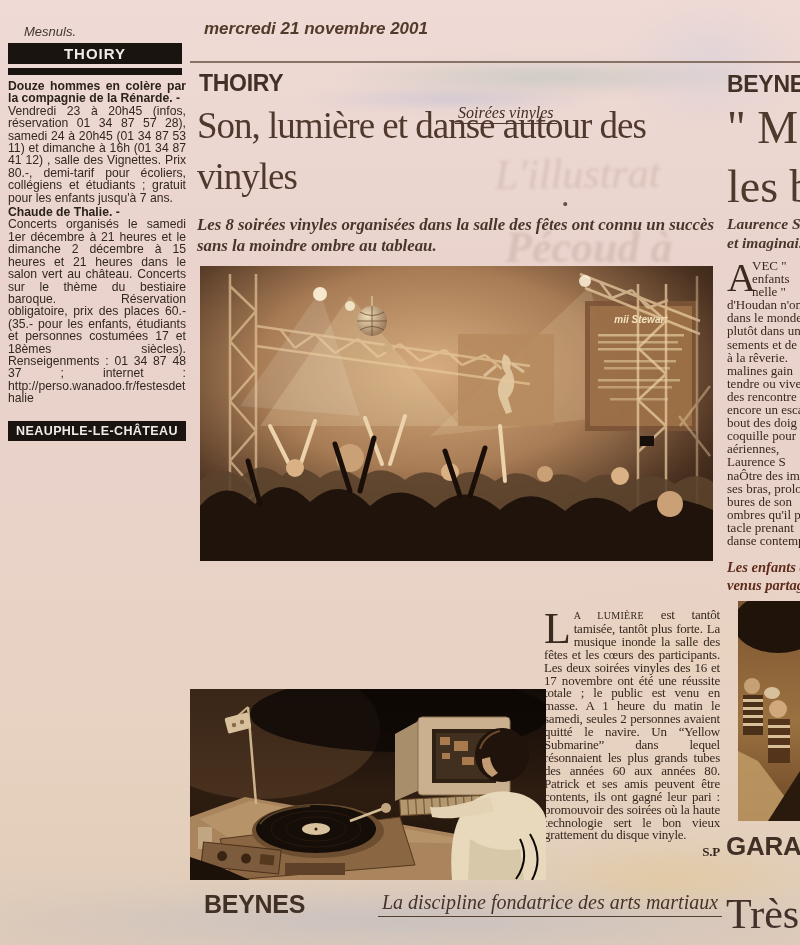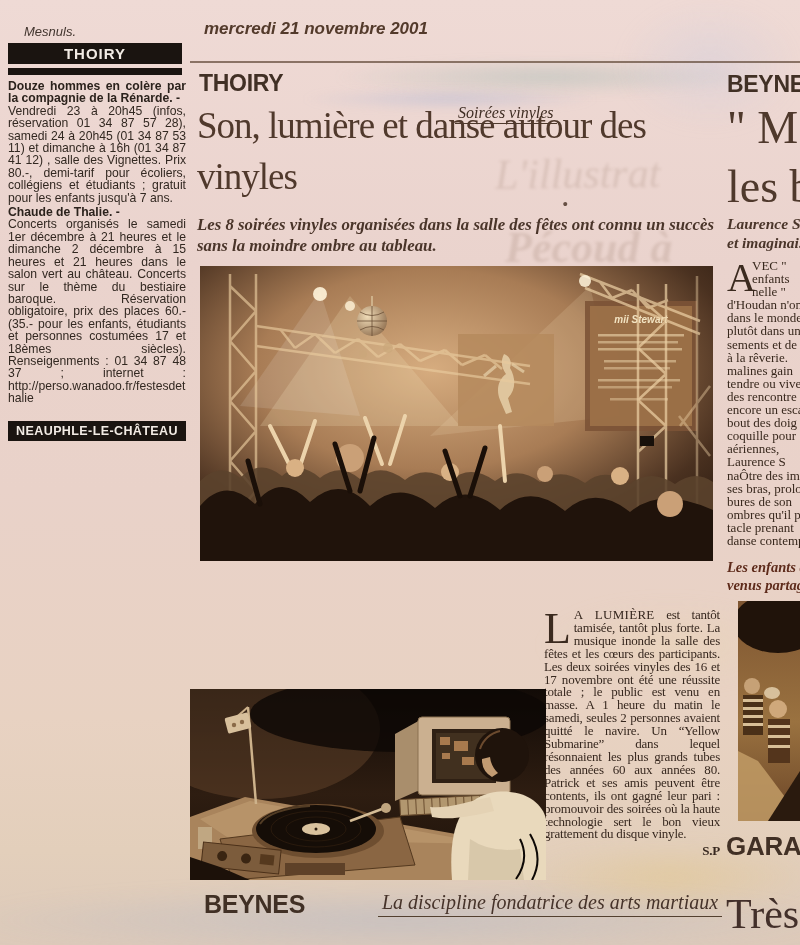--- a/index.html
+++ b/index.html
@@ -43,21 +43,21 @@
   .photo{z-index:2;}
   #photo1{left:200px;top:266px;width:513px;height:295px;border-radius:26px;}
   #photo2{left:190px;top:689px;width:356px;height:191px;}
   #photo3{left:738px;top:601px;width:62px;height:220px;}
   .caption{font-weight:bold;font-style:italic;color:#3a2a20;letter-spacing:-.35px;z-index:2;}
   #caption1{left:197px;top:576px;width:522px;font-size:13.6px;line-height:19.5px;}
   #caption2{left:197px;top:623px;width:356px;font-size:13.6px;line-height:19.5px;}
   #article-body{left:544px;top:609px;width:176px;font-size:13px;line-height:12.9px;text-align:justify;
         color:#37281f;letter-spacing:-.2px;z-index:2;}
   #article-body .dropcap{float:left;font-size:44px;line-height:37px;height:37px;margin:1px 3px 0 0;color:#3b2a1f;}
-  #article-body .smallcaps{font-size:13px;letter-spacing:.3px;}
+  #article-body .smallcaps{font-size:10px;letter-spacing:.3px;}
   #signature{text-align:right;font-weight:bold;font-size:13px;margin-top:4px;}
   
   #kicker-beynes-bottom{left:204px;top:890px;font-size:25px;}
   #rubric-martiaux{left:378px;top:891px;font-style:italic;font-size:20px;color:#46332a;
         border-bottom:1.5px solid #53402f;padding:0 4px 2px 4px;z-index:2;}
   
   #rc-headline1{left:727px;top:101px;font-size:46px;color:#4f392c;white-space:nowrap;z-index:2;}
   #rc-headline2{left:727px;top:160px;font-size:46px;color:#4f392c;white-space:nowrap;z-index:2;}
   .rc-stand{left:727px;font-weight:bold;font-style:italic;font-size:15.5px;color:#4a352a;white-space:nowrap;z-index:2;}
   #rc-stand1{top:215px;} #rc-stand2{top:234px;}

